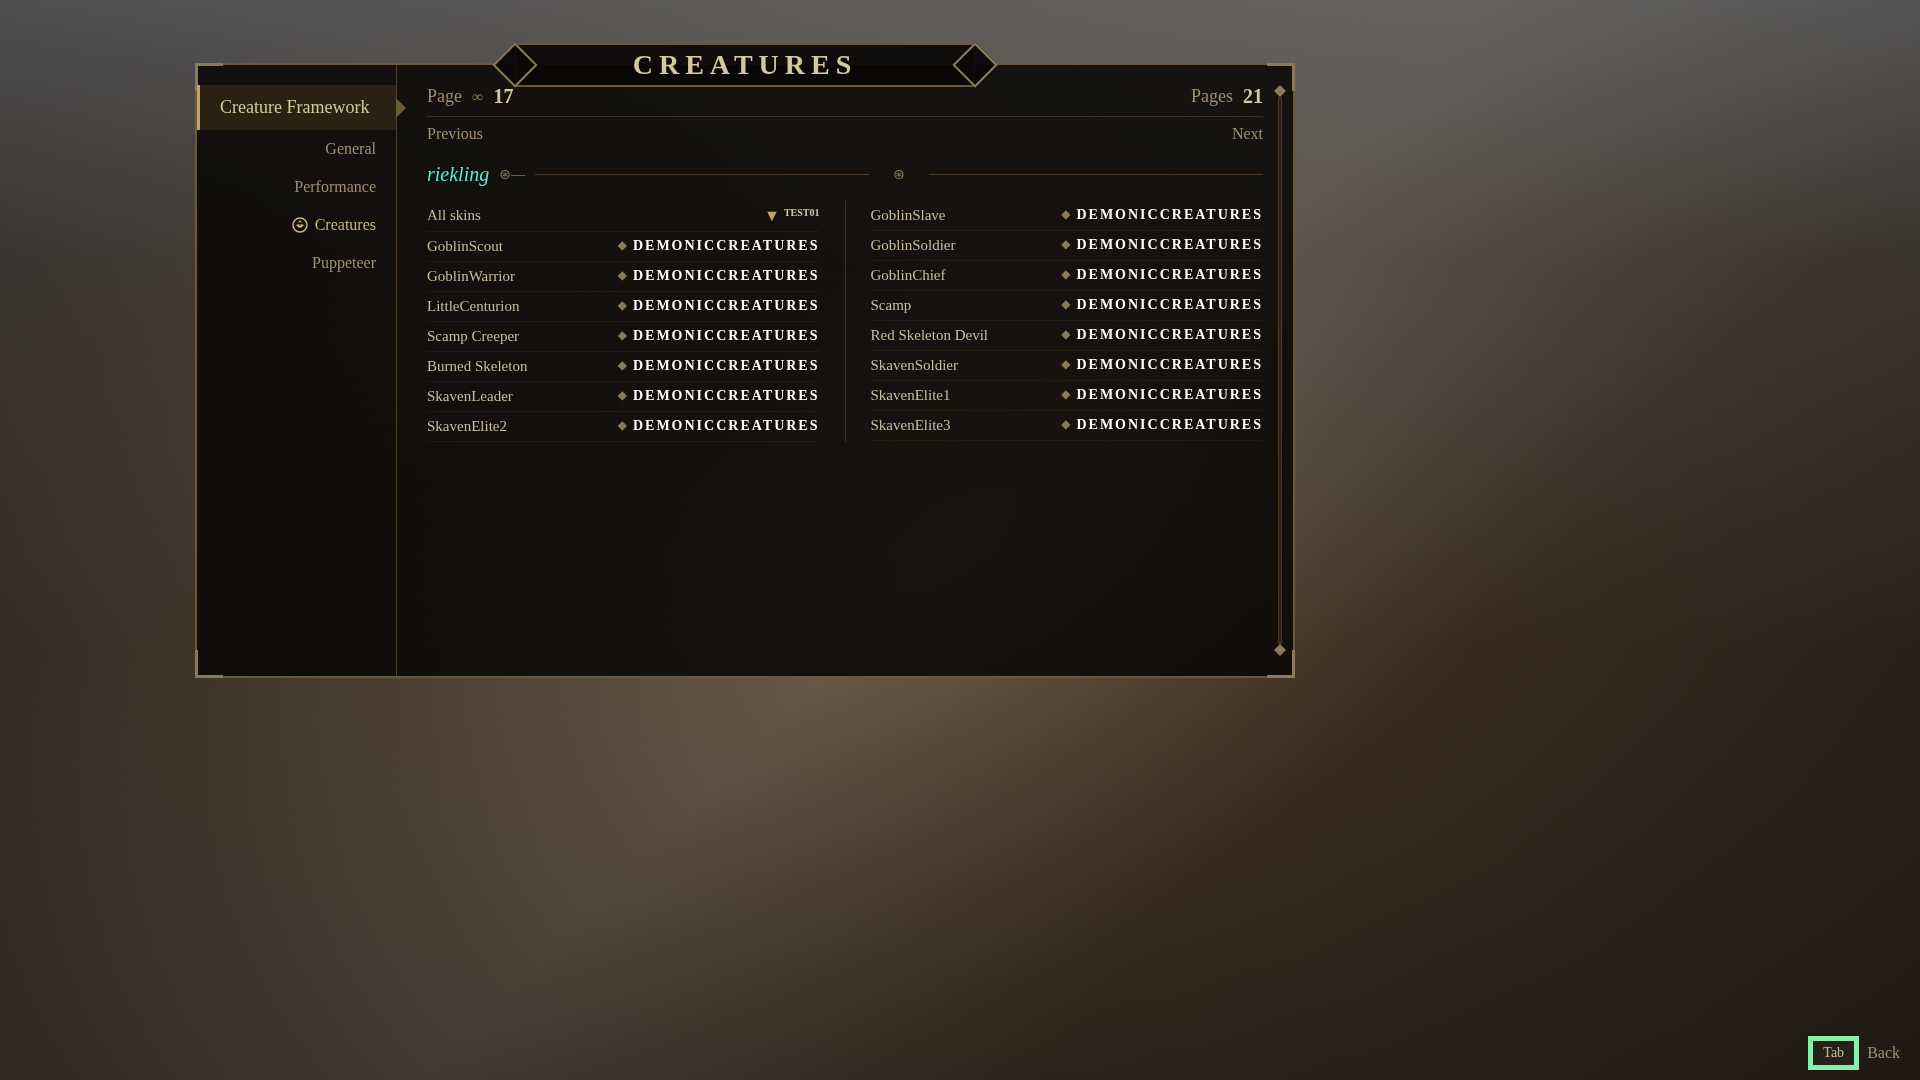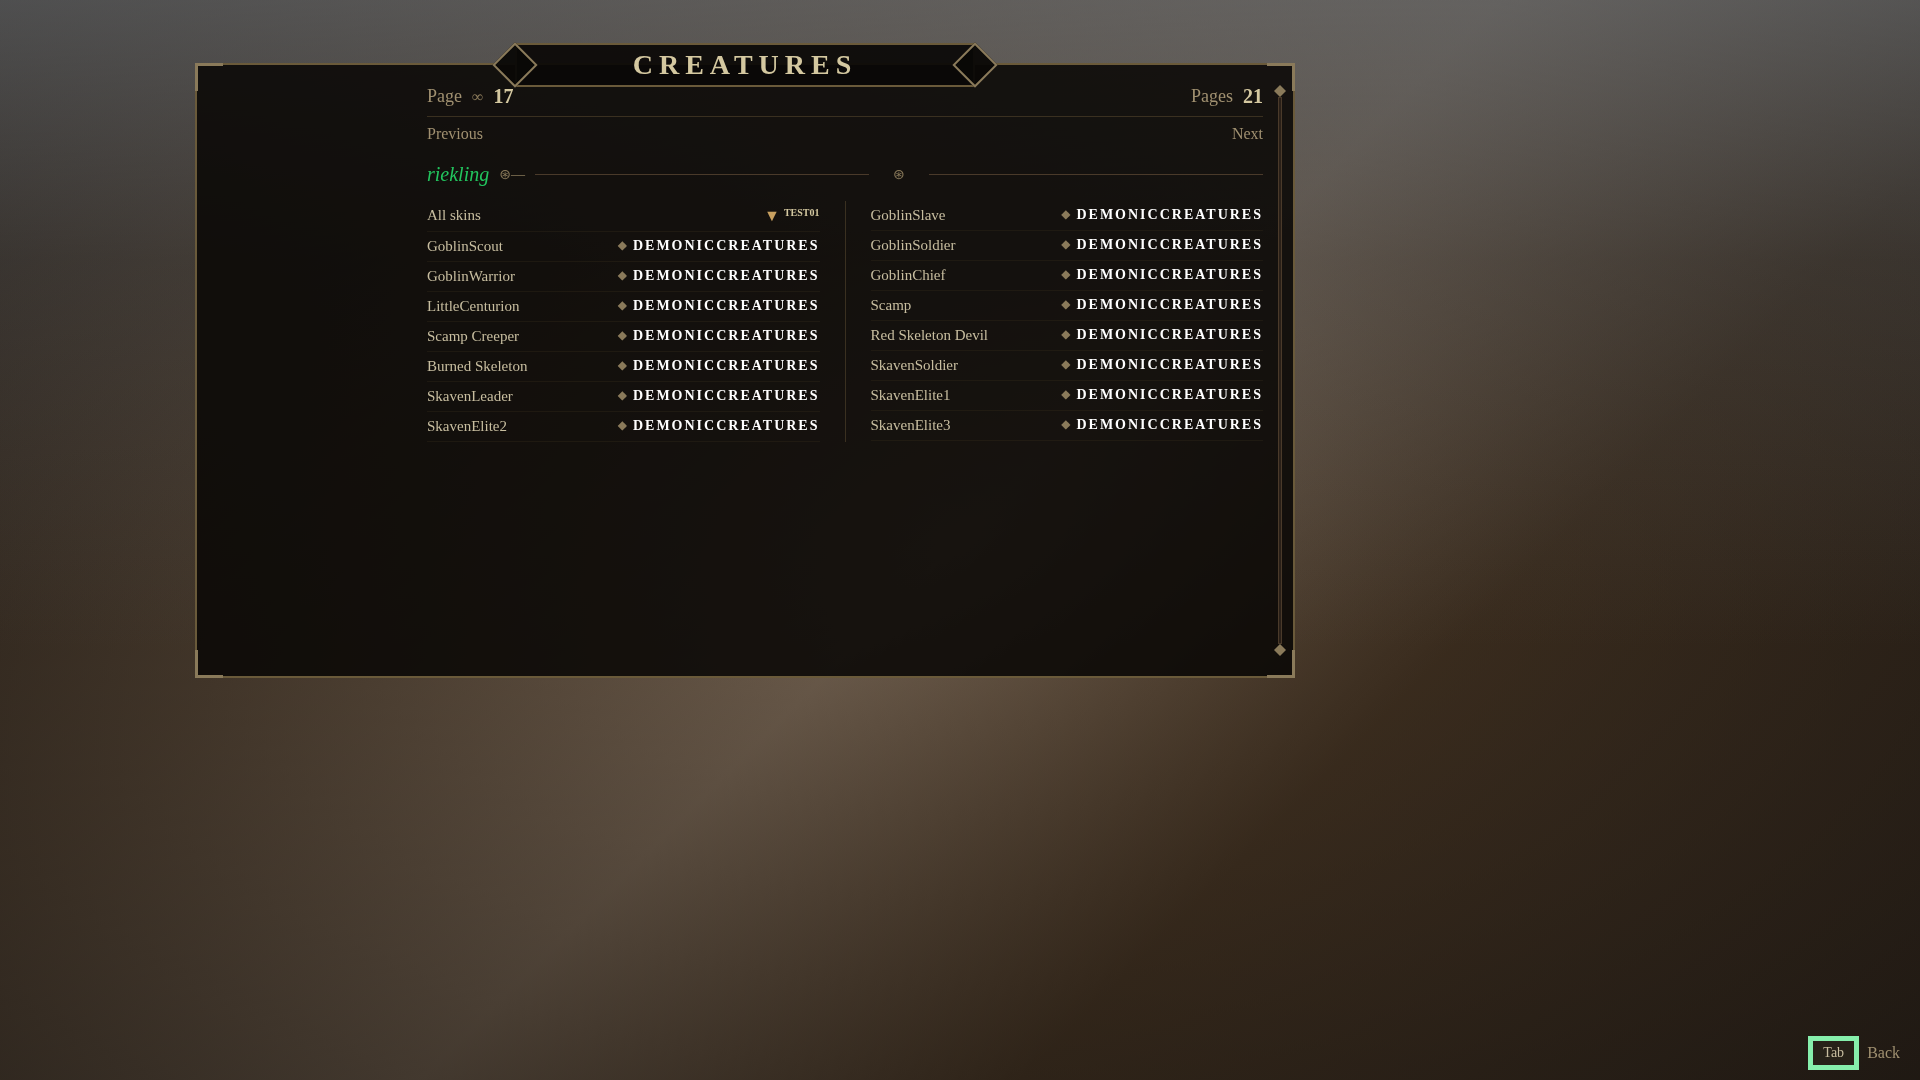--- a/index.html
+++ b/index.html
@@ -210,21 +210,21 @@
 
     
     .section-header {
       display: flex;
       align-items: center;
       margin-bottom: 15px;
       gap: 10px;
     }
 
     .section-title {
-      color: #22c55e;
+      color: #5eead4;
       font-size: 20px;
       font-style: italic;
     }
 
     .section-line {
       flex: 1;
       height: 1px;
       background: #4a3a2a;
     }
 
@@ -355,20 +355,42 @@
   <div class="corner corner-tr"></div>
   <div class="corner corner-bl"></div>
   <div class="corner corner-br"></div>
 
   <div class="title-bar">
     <div class="title-bar-deco-left"></div>
     <div class="title-bar-deco-right"></div>
     <span class="title-text">CREATURES</span>
   </div>
 
+  <div class="sidebar">
+    <div class="sidebar-active-item">
+      <span>Creature Framework</span>
+    </div>
+    <div class="sidebar-item" style="text-align:right; padding-right: 20px;">
+      <span>General</span>
+    </div>
+    <div class="sidebar-item" style="text-align:right; padding-right: 20px;">
+      <span>Performance</span>
+    </div>
+    <div class="sidebar-item" style="text-align:right; padding-right: 20px; color:#c8b880; display:flex; align-items:center; justify-content:flex-end; gap:6px;">
+      <svg width="18" height="18" viewBox="0 0 18 18" fill="#c8b880">
+        <circle cx="9" cy="9" r="7" fill="none" stroke="#c8b880" stroke-width="1.5"></circle>
+        <path d="M9 4 L11 7 L9 6 L7 7 Z" fill="#c8b880"></path>
+        <path d="M5 9 L8 8 L9 10 L10 8 L13 9 L10 12 L9 11 L8 12 Z" fill="#c8b880"></path>
+      </svg>
+      <span>Creatures</span>
+    </div>
+    <div class="sidebar-item" style="text-align:right; padding-right: 20px;">
+      <span>Puppeteer</span>
+    </div>
+  </div>
 
   <div class="content-area">
 
     <div class="page-info-row">
       <div class="page-info-left">
         <span class="page-label">Page</span>
         <span class="infinity-icon">∞</span>
         <span class="page-value">17</span>
       </div>
       <div class="page-info-right">

